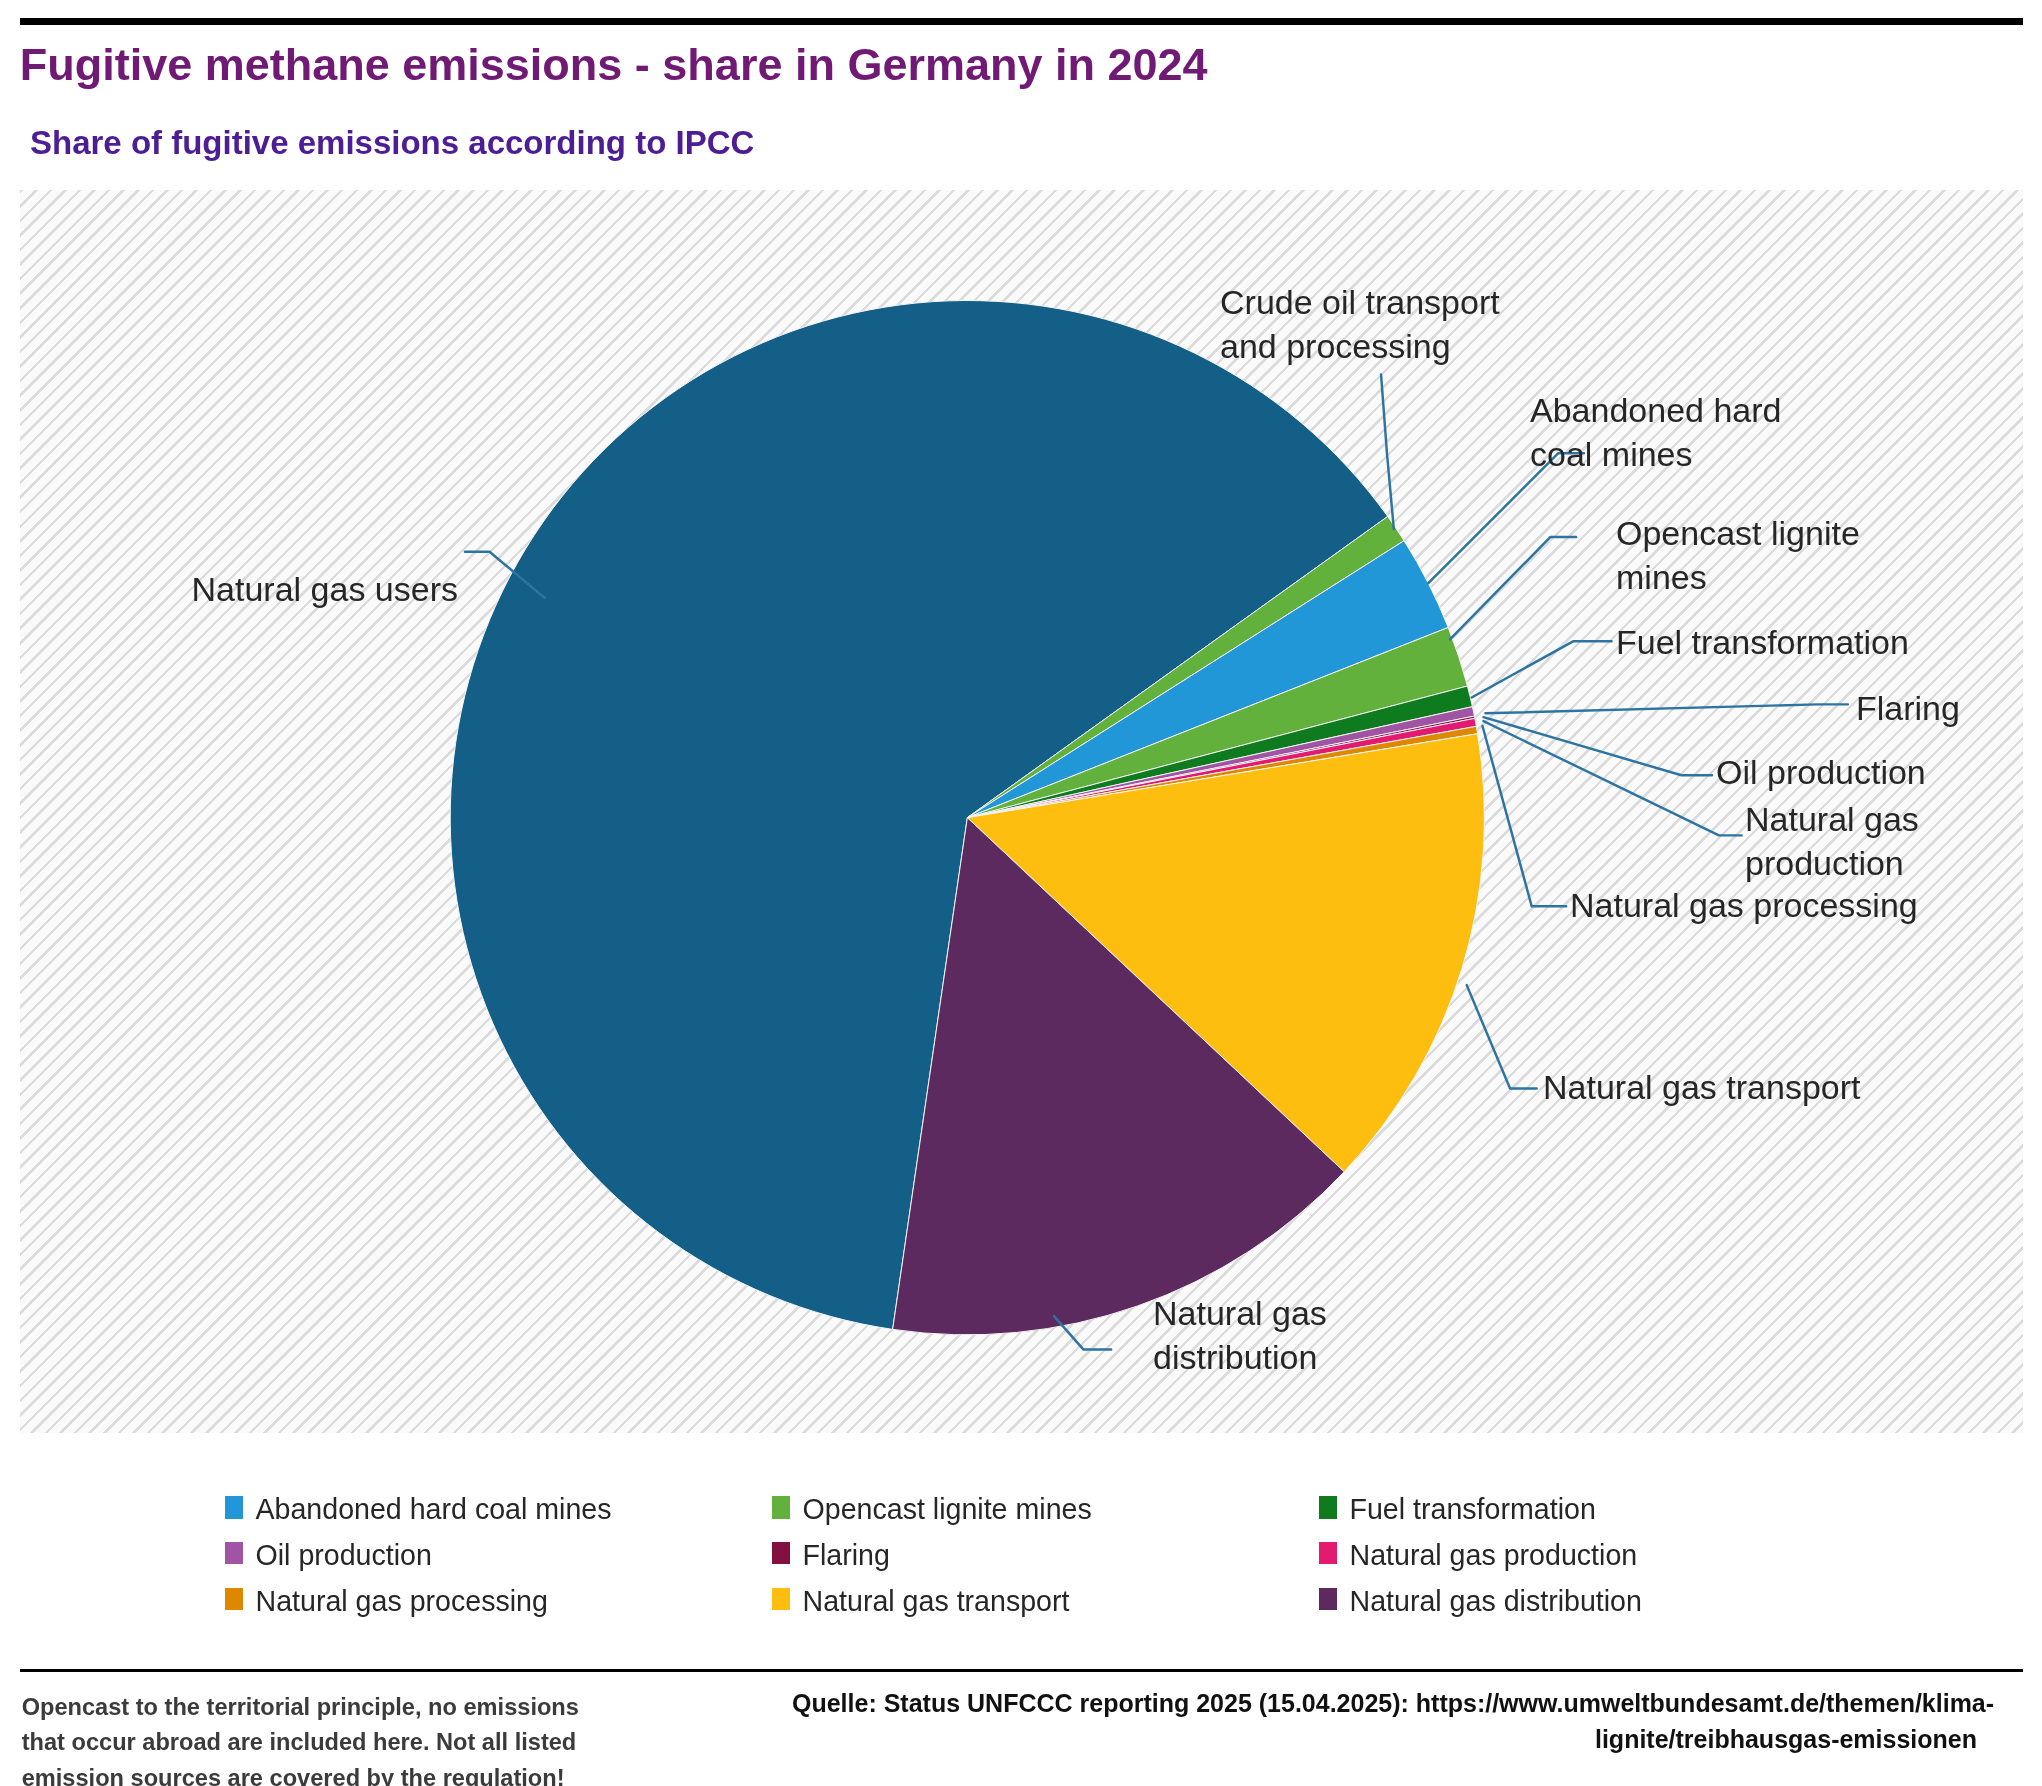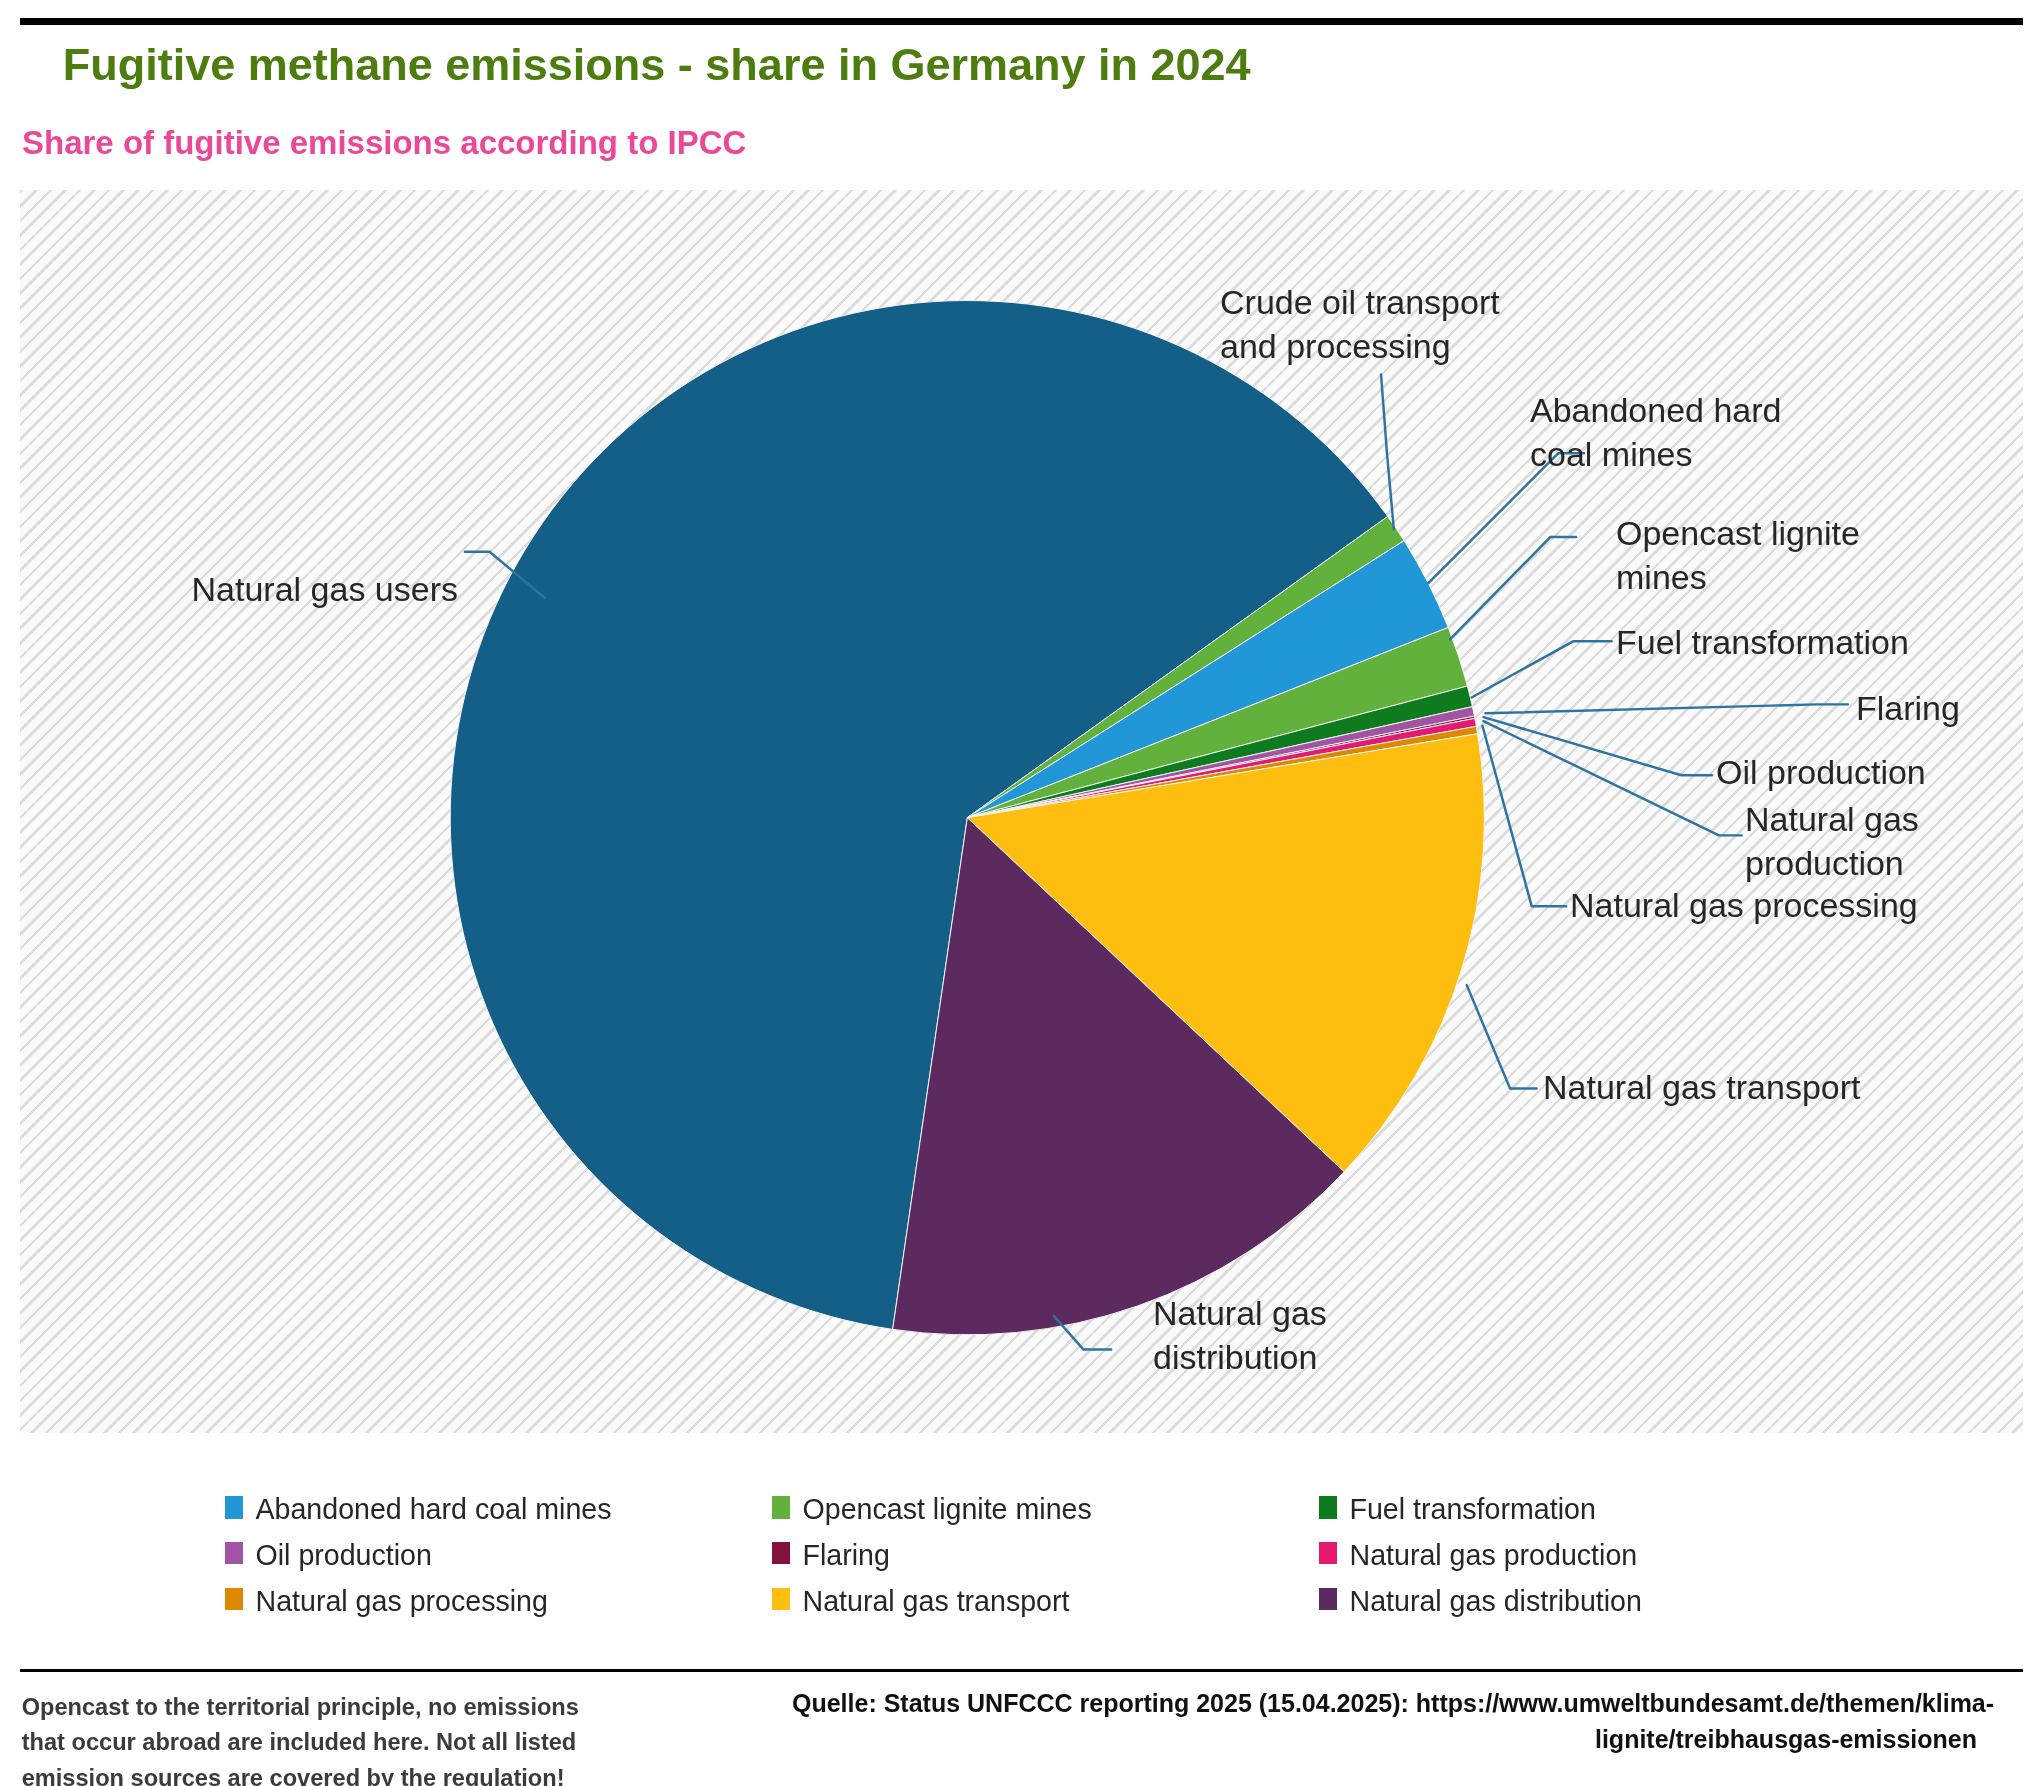--- a/index.html
+++ b/index.html
@@ -1,22 +1,22 @@
 <!DOCTYPE html>
 <html><head>
 <meta charset="utf-8">
 <style>
   html,body{margin:0;padding:0;background:#ffffff;}
   #page{position:relative;width:2042px;height:1787px;background:#ffffff;
         font-family:"Liberation Sans",sans-serif;color:#222;overflow:hidden;}
   .rule{position:absolute;left:19.7px;width:2003px;background:#000;}
   #top-rule{top:17.7px;height:6.9px;}
   #footer-rule{top:1669px;height:3px;}
-  #page-title{position:absolute;left:19.7px;top:39px;font-size:45px;font-weight:700;color:#4d7c0f;white-space:nowrap;margin-left:43px;}
-  #page-subtitle{position:absolute;left:22px;top:124px;font-size:33px;font-weight:700;color:#ec4899;white-space:nowrap;}
+  #page-title{position:absolute;left:19.7px;top:39px;font-size:45px;font-weight:700;color:#701a75;white-space:nowrap;}
+  #page-subtitle{position:absolute;left:30px;top:124px;font-size:33px;font-weight:700;color:#4c1d95;white-space:nowrap;}
   #plot-area{position:absolute;left:19.7px;top:190px;width:2003px;height:1243px;
     background:repeating-linear-gradient(135deg,#dcdcdc 0 2.5px,#fafafa 2.5px 10.3px);}
   #chart-svg{position:absolute;left:0;top:0;width:2042px;height:1787px;pointer-events:none;}
   .callout{position:absolute;font-size:34px;line-height:1.28;color:#262626;}
   .center{text-align:left;}
   .nowrap{white-space:nowrap;}
   .rightalign{text-align:right;margin-top:40px;}
   #legend{position:absolute;left:225px;top:1493px;display:grid;
           grid-template-columns:547px 547px 552px;row-gap:12.8px;}
   .legend-item{display:flex;align-items:flex-start;font-size:28.6px;color:#262626;}

